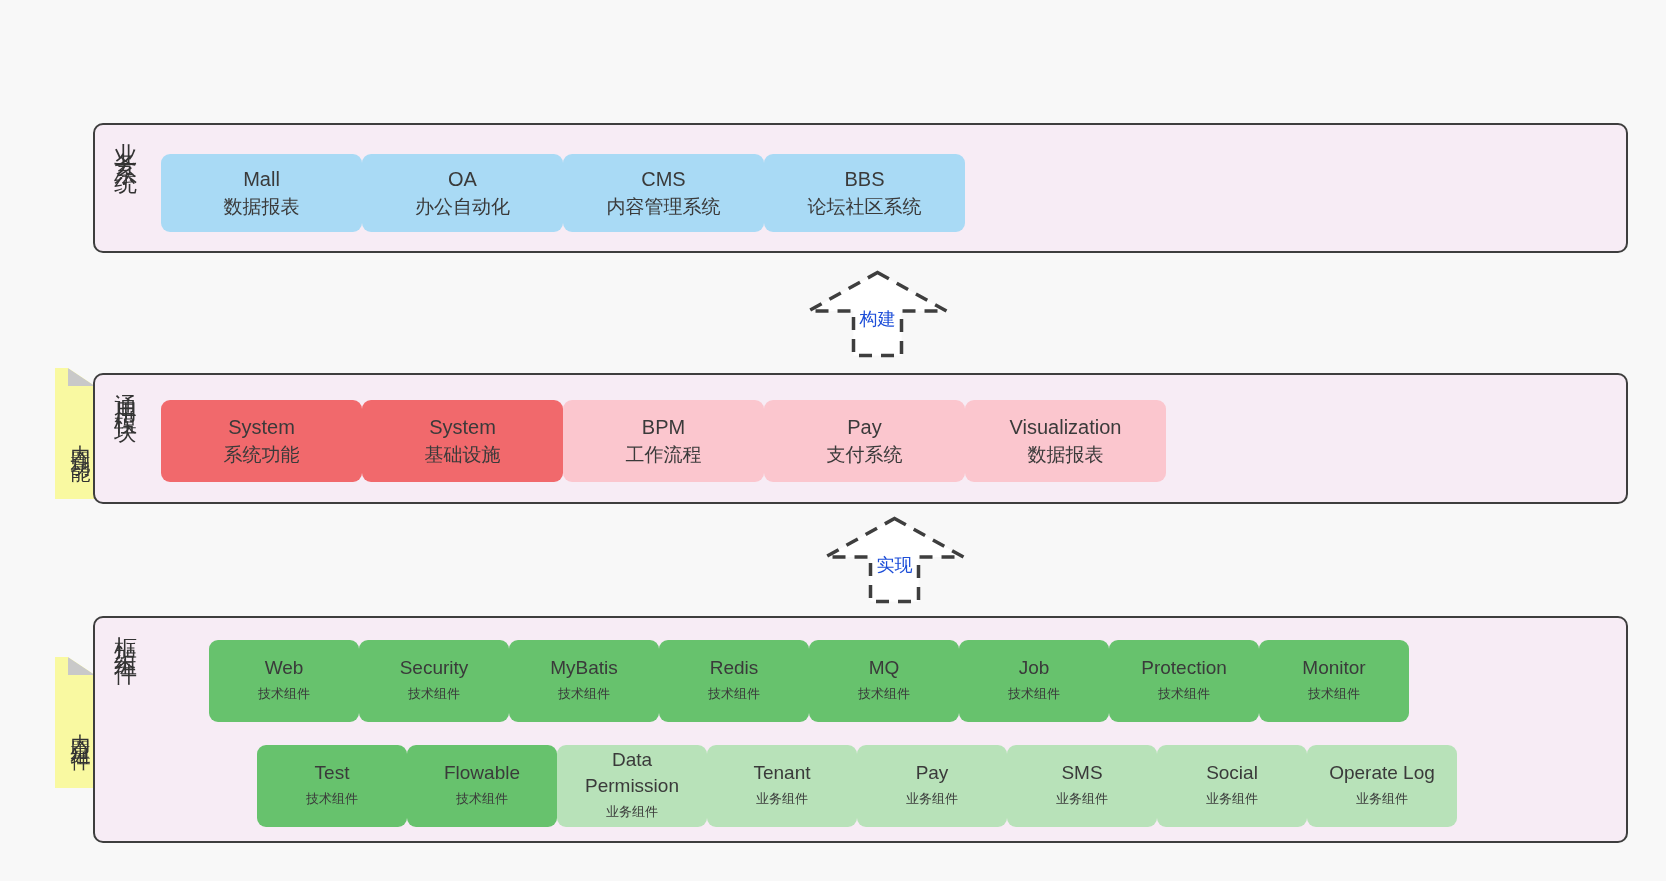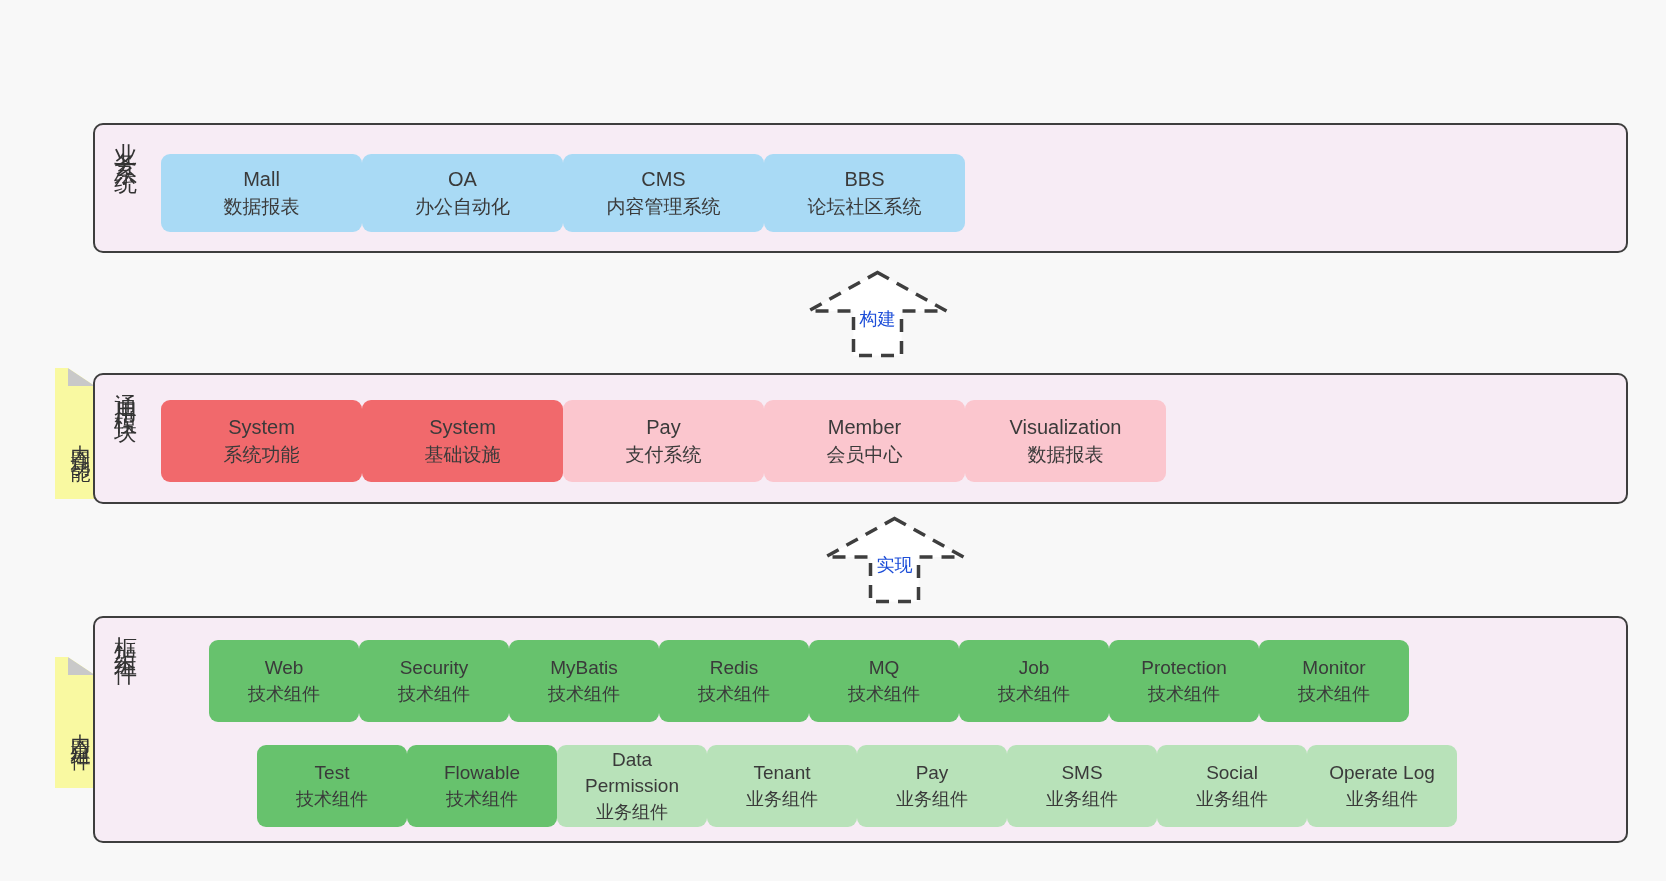--- a/index.html
+++ b/index.html
@@ -25,21 +25,21 @@
   .panel-3 .row{right:28px;padding-left:48px;}
 
   .box{box-sizing:border-box;border-radius:9px;display:flex;flex-direction:column;
        align-items:center;justify-content:center;text-align:center;padding:0 10px;
        line-height:28px;}
   .box .en{font-size:20px;}
   .box .zh{font-size:19px;}
   .w200{width:201px;}
   .w150{width:150px;line-height:26px;}
   .w150 .en{font-size:19px;}
-  .w150 .zh{font-size:18px;}
+  .w150 .zh{font-size:13px;}
 
   .blue{background:#a9daf5;}
   .red{background:#f1696c;}
   .pink{background:#fbc6ce;}
   .green{background:#67c26d;}
   .green-light{background:#b8e2b9;}
 
   
   .note{position:absolute;left:55px;width:40px;height:131px;background:#f9f9a1;
         clip-path:polygon(0 0,13px 0,13px 0,calc(100% - 27px) 0,100% 18px,100% 100%,0 100%);}
@@ -103,26 +103,26 @@
     <div class="row row-b2">
       <div class="box red w200">
         <div class="en">System</div>
         <div class="zh">系统功能</div>
       </div>
       <div class="box red w200">
         <div class="en">System</div>
         <div class="zh">基础设施</div>
       </div>
       <div class="box pink w200">
+        <div class="en">BPM</div>
+        <div class="zh">工作流程</div>
+      </div>
+      <div class="box pink w200">
         <div class="en">Pay</div>
         <div class="zh">支付系统</div>
-      </div>
-      <div class="box pink w200">
-        <div class="en">Member</div>
-        <div class="zh">会员中心</div>
       </div>
       <div class="box pink w200">
         <div class="en">Visualization</div>
         <div class="zh">数据报表</div>
       </div>
     </div>
   </section>
 
   <div class="arrow arrow-2">
     <svg viewBox="0 0 145 90">

